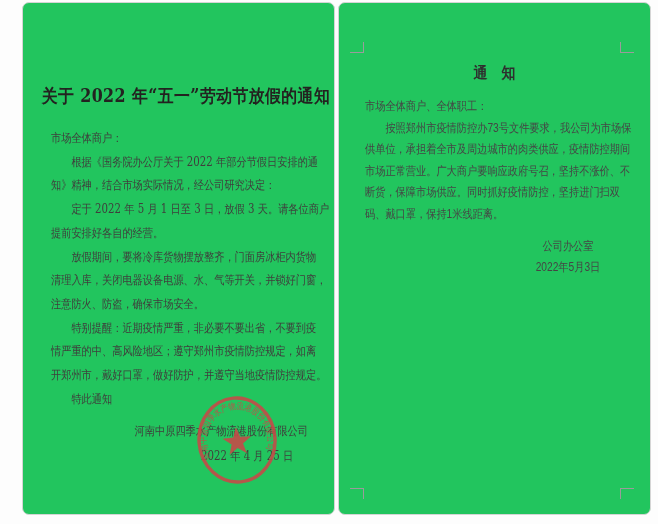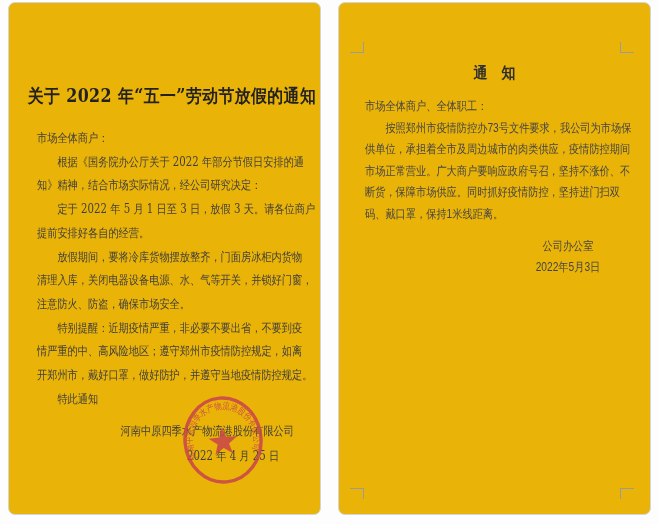--- a/index.html
+++ b/index.html
@@ -3,24 +3,24 @@
 <meta charset="utf-8">
 <style>
   html,body{margin:0;padding:0;}
   body{
     width:658px;height:524px;position:relative;overflow:hidden;
     background:#fdfdfd;
     font-family:"Liberation Sans","DejaVu Sans",sans-serif;
   }
   .page{
     position:absolute;top:2px;width:313px;height:513px;
-    background:#eab308;border:1px solid #d5d5d5;border-radius:7px;
+    background:#22c55e;border:1px solid #d5d5d5;border-radius:7px;
     box-sizing:border-box;
   }
-  #left-page{left:8px;}
+  #left-page{left:22px;}
   #right-page{left:338px;}
 
   
   .serif-doc{font-family:"DejaVu Serif","Liberation Serif",serif;color:#3f3e3c;}
   .l-title{
     position:absolute;top:81px;left:0;width:100%;
     text-align:center;font-size:18px;font-weight:bold;color:#232220;
     letter-spacing:.5px;white-space:nowrap;
     transform:scaleX(.88);transform-origin:50% 0;
   }

